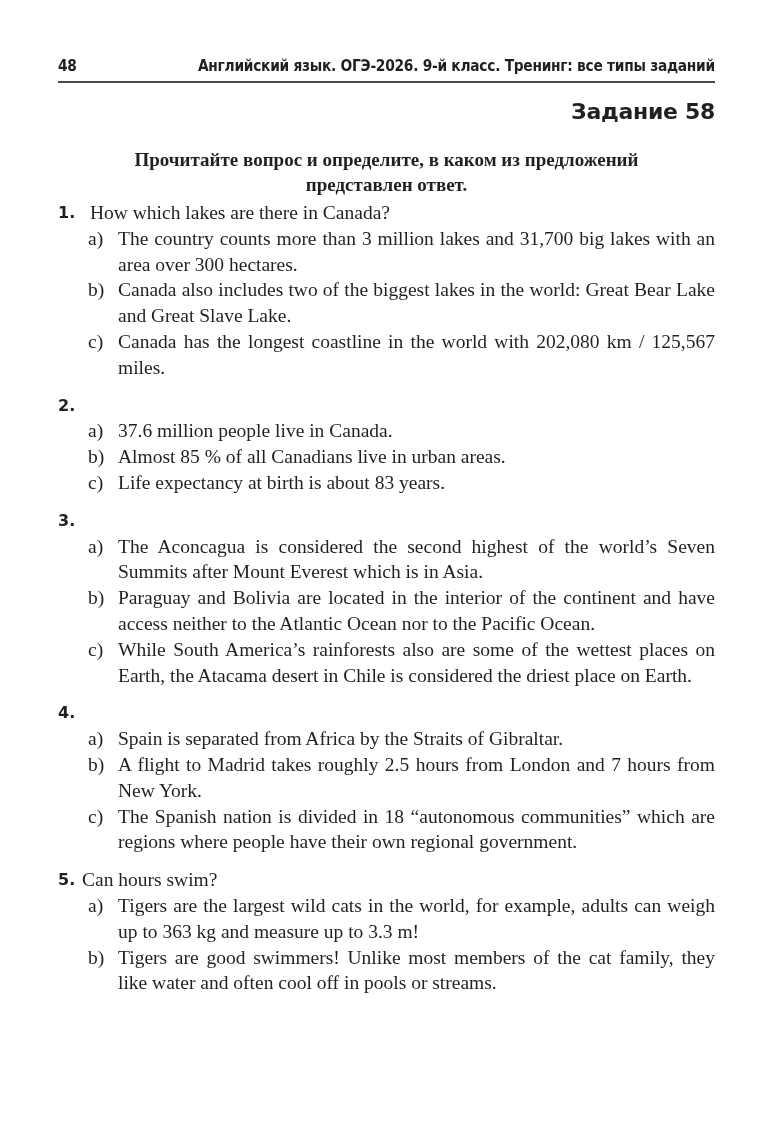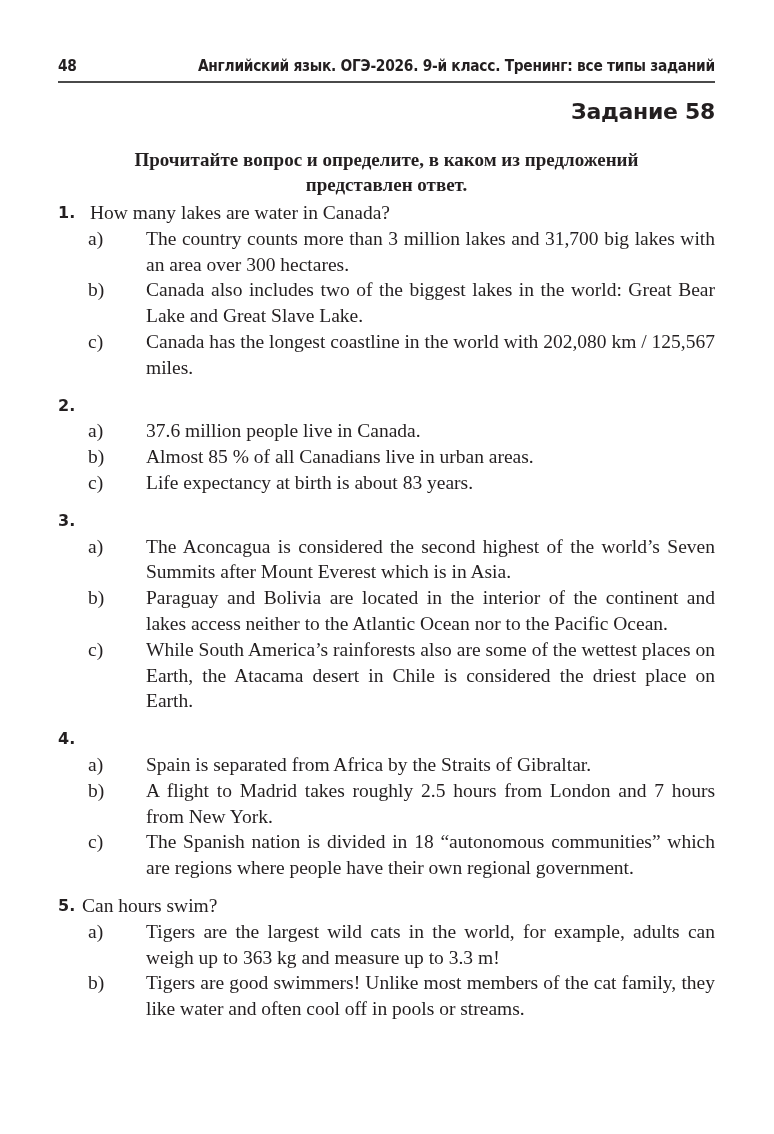--- a/index.html
+++ b/index.html
@@ -14,21 +14,21 @@
     .instruction { position: absolute; top: 139px; left: 0; width: 657px; text-align: center;
       font-family: "Liberation Serif", serif; font-weight: bold; font-size: 19px; line-height: 25px; }
     .questions { position: absolute; top: 200px; left: 0; width: 657px;
       font-family: "Liberation Serif", serif; font-size: 19.5px; line-height: 25.8px; }
     .q { margin: 0 0 12px 0; }
     .q-line { display: flex; }
     .q-num { font-family: "DejaVu Sans", sans-serif; font-weight: bold; font-size: 16px; width: 32px; flex: none; }
     .q-num.tight { width: 24px; }
     .opt { display: flex; padding-left: 30px; }
     .opt-letter { width: 30px; flex: none; }
-    .opt-text { flex: 1; text-align: justify; margin-left: 28px; }
+    .opt-text { flex: 1; text-align: justify; }
   </style>
 </head>
 <body>
 
 <div class="page">
   <div class="running-head">
     <span>48</span>
     <span>Английский язык. ОГЭ-2026. 9-й класс. Тренинг: все типы заданий</span>
   </div>
   <div class="rule"></div>
@@ -36,21 +36,21 @@
   <div class="task-title">Задание 58</div>
   <div class="instruction">
     <div style="width:560px;margin:8px auto;">Прочитайте вопрос и определите, в каком из предложений представлен ответ.</div>
   </div>
 
   <div class="questions">
 
     <div class="q">
       <div class="q-line">
         <span class="q-num">1.</span>
-        <span>How many lakes are water in Canada?</span>
+        <span>How which lakes are there in Canada?</span>
       </div>
       <div class="opt">
         <span class="opt-letter">a)</span>
         <span class="opt-text">The country counts more than 3 million lakes and 31,700 big lakes with an area over 300 hectares.</span>
       </div>
       <div class="opt">
         <span class="opt-letter">b)</span>
         <span class="opt-text">Canada also includes two of the biggest lakes in the world: Great Bear Lake and Great Slave Lake.</span>
       </div>
       <div class="opt">
@@ -80,21 +80,21 @@
     <div class="q">
       <div class="q-line">
         <span class="q-num">3.</span>
       </div>
       <div class="opt">
         <span class="opt-letter">a)</span>
         <span class="opt-text">The Aconcagua is considered the second highest of the world’s Seven Summits after Mount Everest which is in Asia.</span>
       </div>
       <div class="opt">
         <span class="opt-letter">b)</span>
-        <span class="opt-text">Paraguay and Bolivia are located in the interior of the continent and lakes access neither to the Atlantic Ocean nor to the Pacific Ocean.</span>
+        <span class="opt-text">Paraguay and Bolivia are located in the interior of the continent and have access neither to the Atlantic Ocean nor to the Pacific Ocean.</span>
       </div>
       <div class="opt">
         <span class="opt-letter">c)</span>
         <span class="opt-text">While South America’s rainforests also are some of the wettest places on Earth, the Atacama desert in Chile is considered the driest place on Earth.</span>
       </div>
     </div>
 
     <div class="q">
       <div class="q-line">
         <span class="q-num">4.</span>

